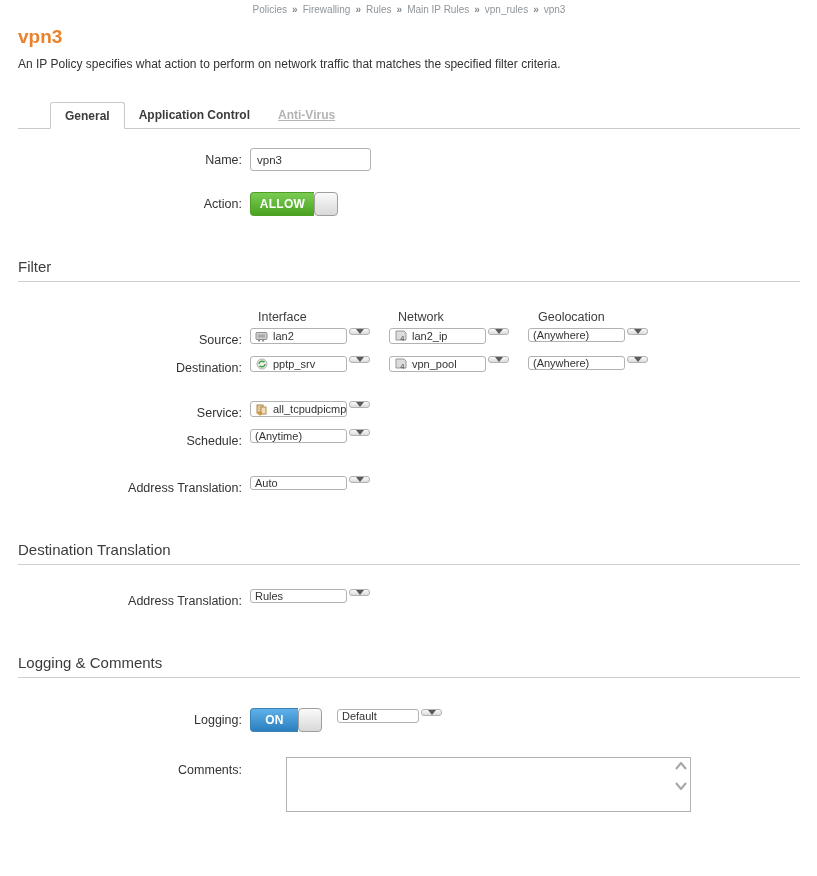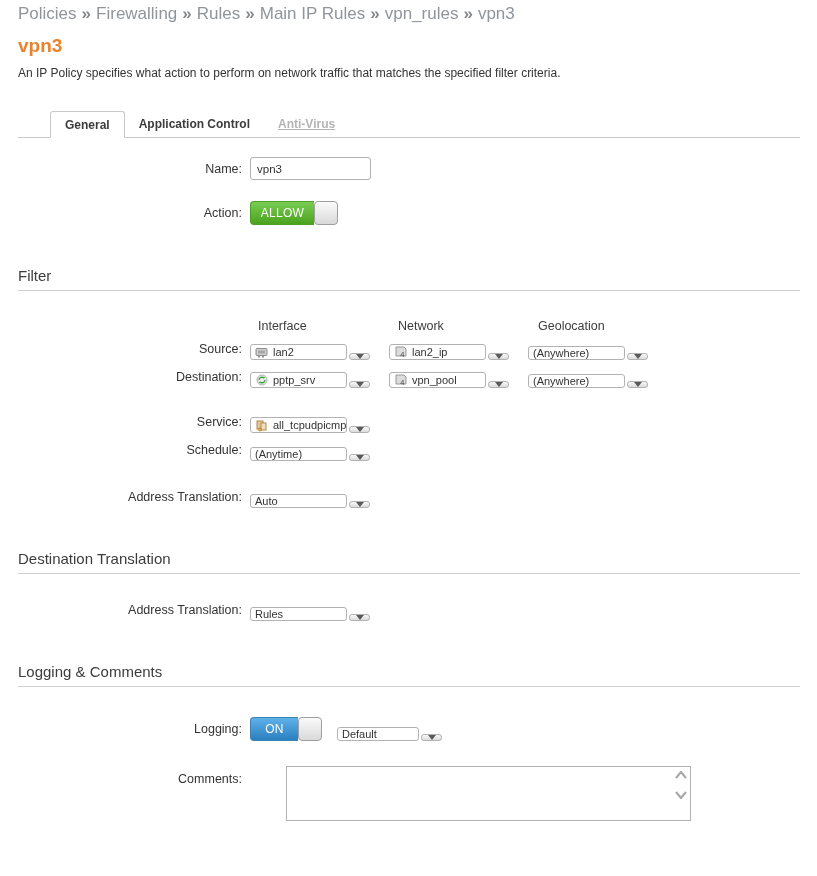--- a/index.html
+++ b/index.html
@@ -6,21 +6,21 @@
   html,body { background:#ffffff; }
   body {
     width: 817px; height: 876px;
     font-family: "Liberation Sans", sans-serif;
     font-size: 12px; color: #333;
     overflow: hidden;
   }
   .page { padding: 4px 17px 0 18px; }
 
   
-  .crumb { font-size: 17px; color:#8f959b; }
+  .crumb { font-size: 10px; color:#8f959b;text-align:center; }
   .crumb a { color:#8f959b; text-decoration:none; cursor:pointer; }
   .crumb .sep { margin:0 5px; color:#85898d; font-weight:bold; }
 
   
   h1.title { margin-top:11px; font-size:19px; font-weight:bold; color:#e8822d; }
   .desc { margin-top:9px; font-size:12px; color:#333; }
 
   
   .tabs { display:flex; margin-top:31px; border-bottom:1px solid #c9c9c9; padding-left:32px; }
   .tab { padding:6px 14px 5px; font-weight:bold; color:#3c3c3c; cursor:pointer; }
@@ -37,36 +37,36 @@
 
   input.text {
     width:121px; height:23px; border:1px solid #b2b2b2; border-radius:3px;
     padding:0 6px; font-family:"Liberation Sans",sans-serif; font-size:11.5px; color:#333;
   }
 
   
   .toggle { display:inline-flex; height:24px; cursor:pointer; }
   .toggle .state {
     display:flex; align-items:center; justify-content:center;
-    color:#fff; font-weight:normal; font-size:12px; letter-spacing:.3px;
+    color:#fff; font-weight:bold; font-size:12px; letter-spacing:.3px;
     border-radius:4px 0 0 4px;
   }
   .toggle.green .state { width:64px; background:linear-gradient(#79cc52,#4ba21f); border:1px solid #4f9e26; border-right:none; }
   .toggle.blue  .state { width:48px; background:linear-gradient(#5eb1e8,#2c7fc0); border:1px solid #3b82b5; border-right:none; }
   .toggle .knob {
     width:24px; background:linear-gradient(#fafafa,#d9d9d9);
     border:1px solid #9e9e9e; border-radius:4px;
   }
 
   
   .section { margin-top:42px; font-size:15px; color:#3c3c3c;
     padding-bottom:6px; border-bottom:1px solid #cfcfcf; }
 
   
-  .combo { display:inline-flex; height:23px; align-items:flex-end; }
+  .combo { display:inline-flex; height:23px; align-items:flex-start; }
   .combo .field {
     width:97px; border:1px solid #b2b2b2; border-radius:3px; background:#fff;
     display:flex; align-items:center; padding:0 4px; gap:4px;
     font-size:11px; color:#333; white-space:nowrap; overflow:hidden;
   }
   .combo .dbtn {
     width:21px; margin-left:2px; border:1px solid #b2b2b2; border-radius:3px;
     background:linear-gradient(#f9f9f9,#dcdcdc);
     display:flex; align-items:center; justify-content:center; cursor:pointer;
   }

